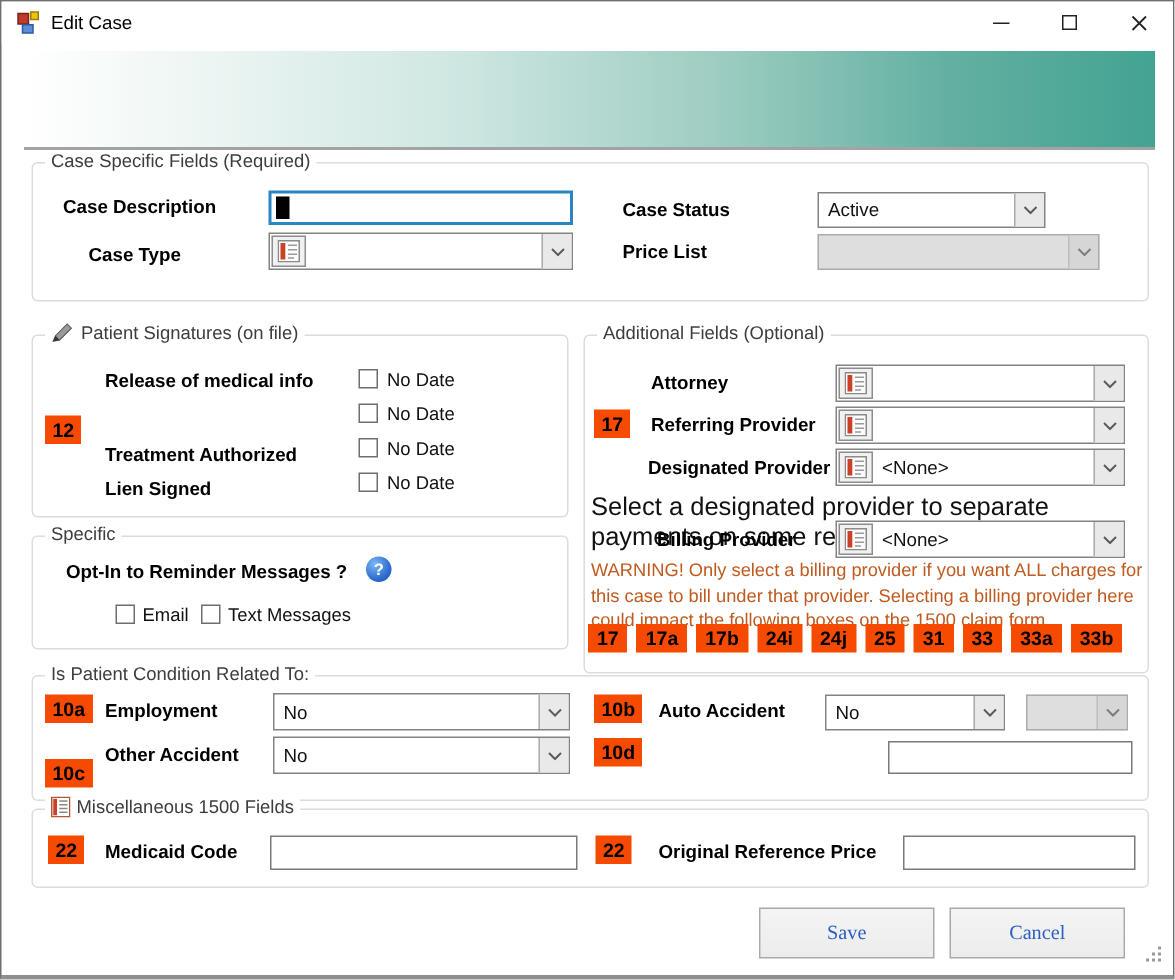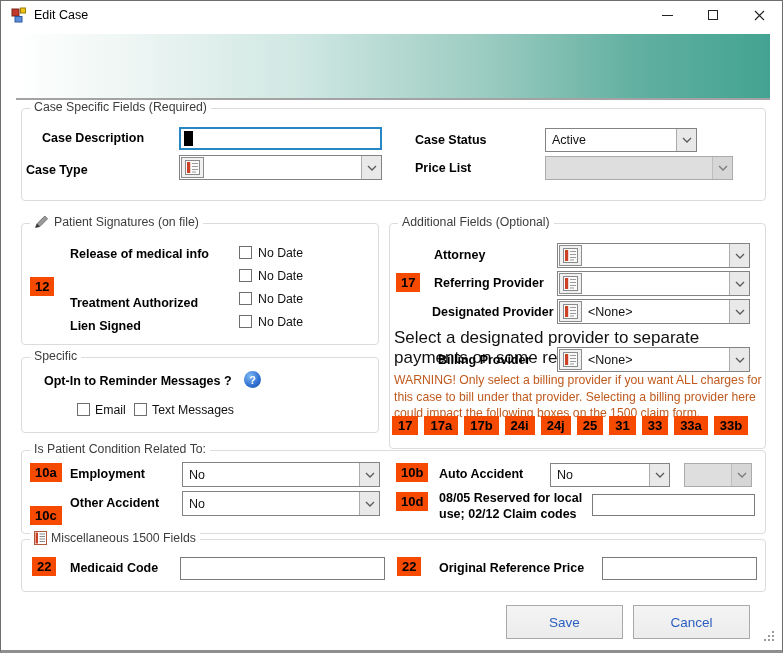--- a/index.html
+++ b/index.html
@@ -42,21 +42,21 @@
   .checkbox{ position:absolute; width:13px; height:13px; border:1px solid #6e6e6e; background:#fff; }
   .cb-label{ position:absolute; font-size:12.3px; color:#111; white-space:nowrap; }
   
   .hint{ position:absolute; font-size:17px; color:#111; }
   .warning{ position:absolute; font-size:12.2px; line-height:1.36; color:#c05a1e; }
   .help-icon{ position:absolute; width:17px; height:17px; border-radius:50%;
     background:radial-gradient(circle at 35% 30%, #7cb8f5, #2f6fd0 60%, #1c4fa8);
     color:#fff; font-size:11px; font-weight:bold; display:flex; align-items:center; justify-content:center; }
   .claim-row{ position:absolute; display:flex; gap:6px; }
   
-  .btn{ position:absolute; width:117px; height:34px; background:linear-gradient(#f4f4f4,#ececec); border:1px solid #a9a9a9; color:#2a5fc1; font-size:13.5px; font-family:Liberation Sans, sans-serif; display:flex; align-items:center; justify-content:center; cursor:default; }
+  .btn{ position:absolute; width:117px; height:34px; background:linear-gradient(#f4f4f4,#ececec); border:1px solid #a9a9a9; color:#2a5fc1; font-size:13.5px; font-family:Liberation Serif, serif; display:flex; align-items:center; justify-content:center; cursor:default; }
   
   .grip{ position:absolute; right:6px; bottom:7px; width:12px; height:12px; }
   .grip span{ position:absolute; left:0; top:8px; width:2px; height:2px; background:#9a9a9a;
     box-shadow: 4px 0 0 #9a9a9a, 8px 0 0 #9a9a9a, 4px -4px 0 #9a9a9a, 8px -4px 0 #9a9a9a, 8px -8px 0 #9a9a9a; }
 </style>
 </head>
 <body>
 
 <div class="window">
 
@@ -85,21 +85,21 @@
 
   <div class="group" style="left:20px; top:107px; width:745px; height:93px;">
     <span class="legend">
         <span>Case Specific Fields (Required)</span>
       </span>
     <span class="flabel" style="left:20px; top:22px;">Case Description</span>
     <div class="tinput focused" style="left:157px; top:18px; width:203px; height:23px;">
       <span class="caret-block"></span>
       <span></span>
     </div>
-    <span class="flabel" style="left:4px; top:54px;">Case Type</span>
+    <span class="flabel" style="left:37px; top:54px;">Case Type</span>
     <div class="combo" style="left:157px; top:46px; width:203px;">
       <span class="cicon">
         <svg width="15" height="15" viewBox="0 0 15 15">
             <rect x="0.5" y="0.5" width="14" height="14" fill="#fbfbfb" stroke="#8a8a8a"></rect>
             <rect x="2" y="2" width="3.2" height="11" fill="#cc4125"></rect>
             <line x1="7" y1="3.5" x2="13" y2="3.5" stroke="#9a9a9a"></line>
             <line x1="7" y1="6.5" x2="13" y2="6.5" stroke="#9a9a9a"></line>
             <line x1="7" y1="9.5" x2="13" y2="9.5" stroke="#9a9a9a"></line>
             <line x1="7" y1="12" x2="11" y2="12" stroke="#9a9a9a"></line>
           </svg>
@@ -298,21 +298,20 @@
     <span class="flabel" style="left:48px; top:45px;">Other Accident</span>
     <div class="combo noicon" style="left:160px; top:40px; width:198px;">
       <span class="cval">No</span>
       <span class="carrow">
           <svg width="10" height="6" viewBox="0 0 10 6">
             <path d="M1 1 L5 5 L9 1" fill="none" stroke="#5a5a5a" stroke-width="1.3"></path>
           </svg>
         </span>
     </div>
     <span class="badge" style="left:374px; top:41px;">10d</span>
-    <span class="flabel" style="left:417px; top:40px; width:155px; white-space:normal; line-height:1.25;">08/05 Reserved for local use; 02/12 Claim codes</span>
     <input class="tinput" style="left: 570px; top: 43px; width: 163px; height: 22px;" value="">
   </div>
 
   <div class="group" style="left:20px; top:538px; width:745px; height:53px;">
     <span class="legend">
       <svg width="13" height="14" viewBox="0 0 13 14">
           <rect x="0.5" y="0.5" width="12" height="13" fill="#fff" stroke="#b0593a"></rect>
           <rect x="1.5" y="1.5" width="2.5" height="11" fill="#cc4125"></rect>
           <line x1="5.5" y1="3" x2="11" y2="3" stroke="#888"></line>
           <line x1="5.5" y1="5.5" x2="11" y2="5.5" stroke="#888"></line>

